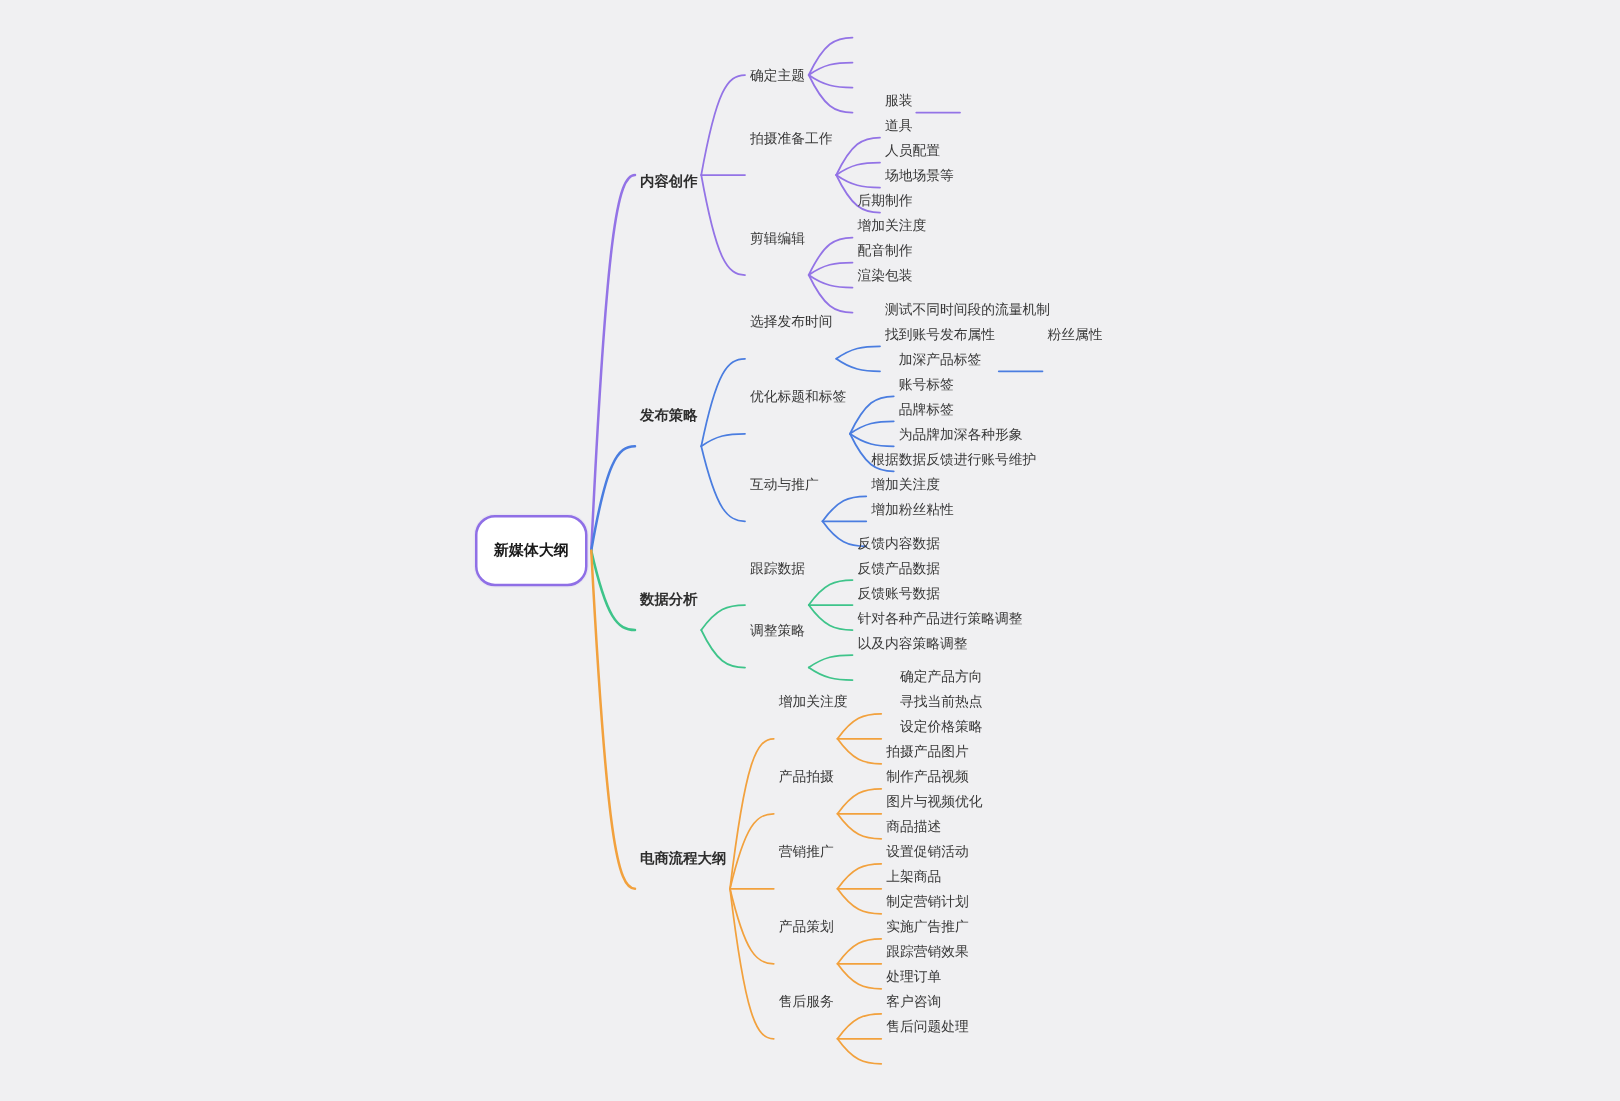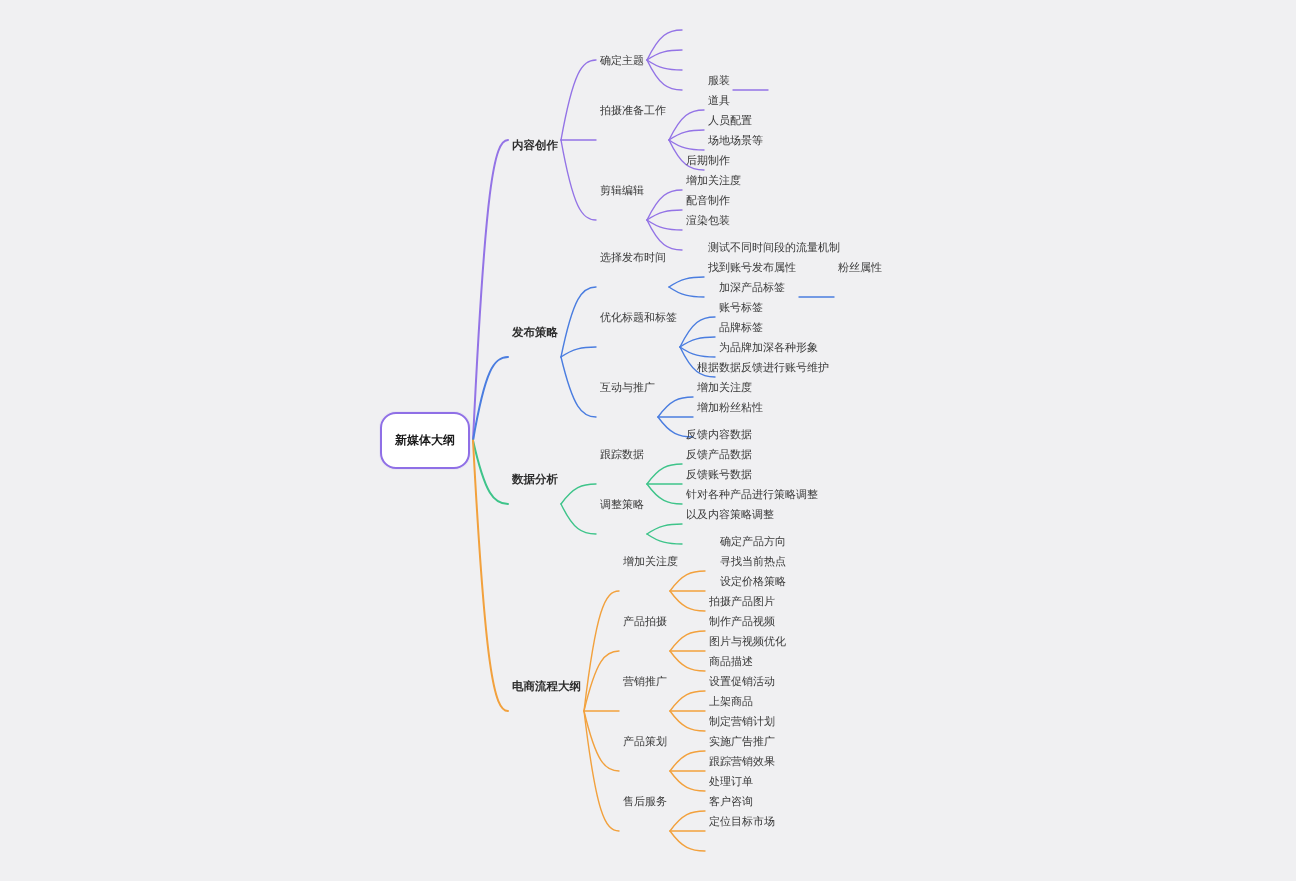--- a/index.html
+++ b/index.html
@@ -281,21 +281,21 @@
               <div class="node depth2">
                 <div class="label">售后服务</div>
                 <div class="children">
                   <div class="node depth3">
                     <div class="label">处理订单</div>
                   </div>
                   <div class="node depth3">
                     <div class="label">客户咨询</div>
                   </div>
                   <div class="node depth3">
-                    <div class="label">定位目标市场</div>
+                    <div class="label">售后问题处理</div>
                   </div>
                 </div>
               </div>
             </div>
           </div>
         </div>
       </div>
     </div>
 </div>
 

